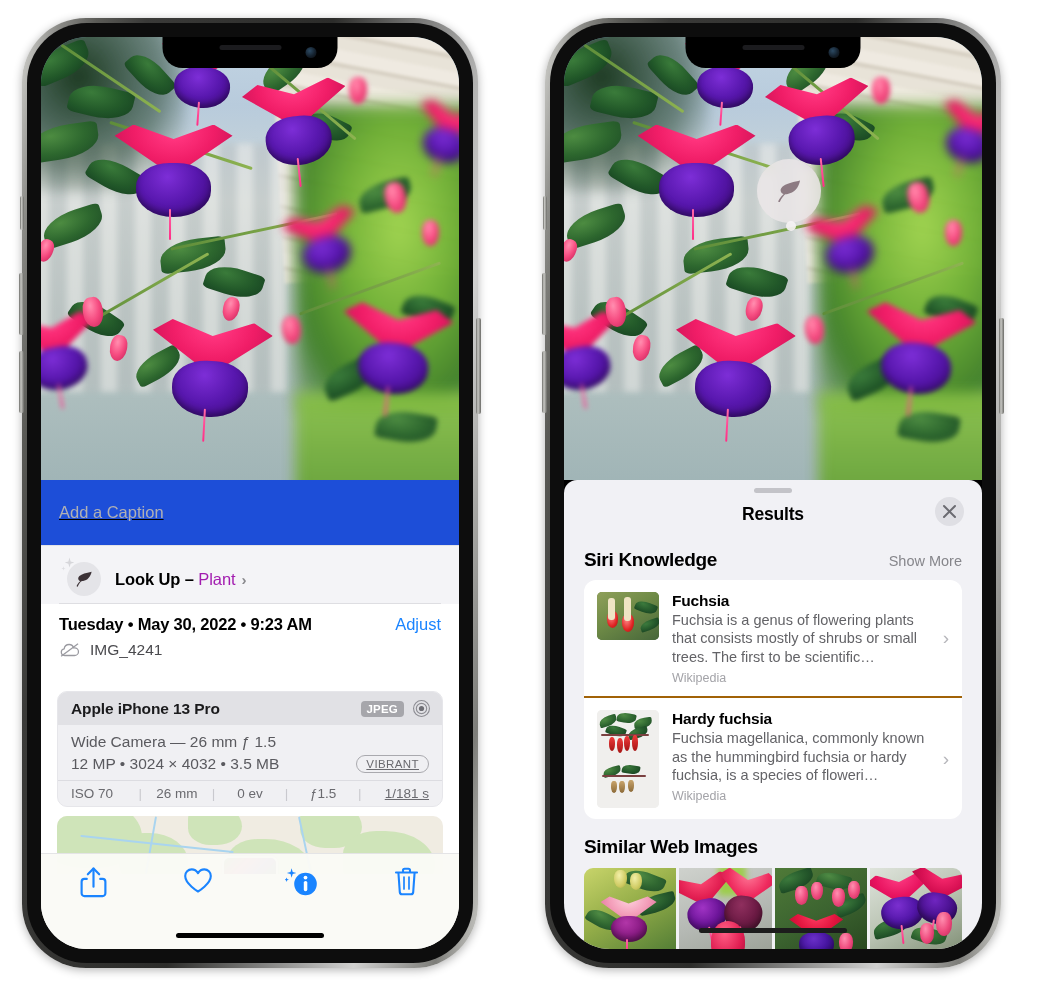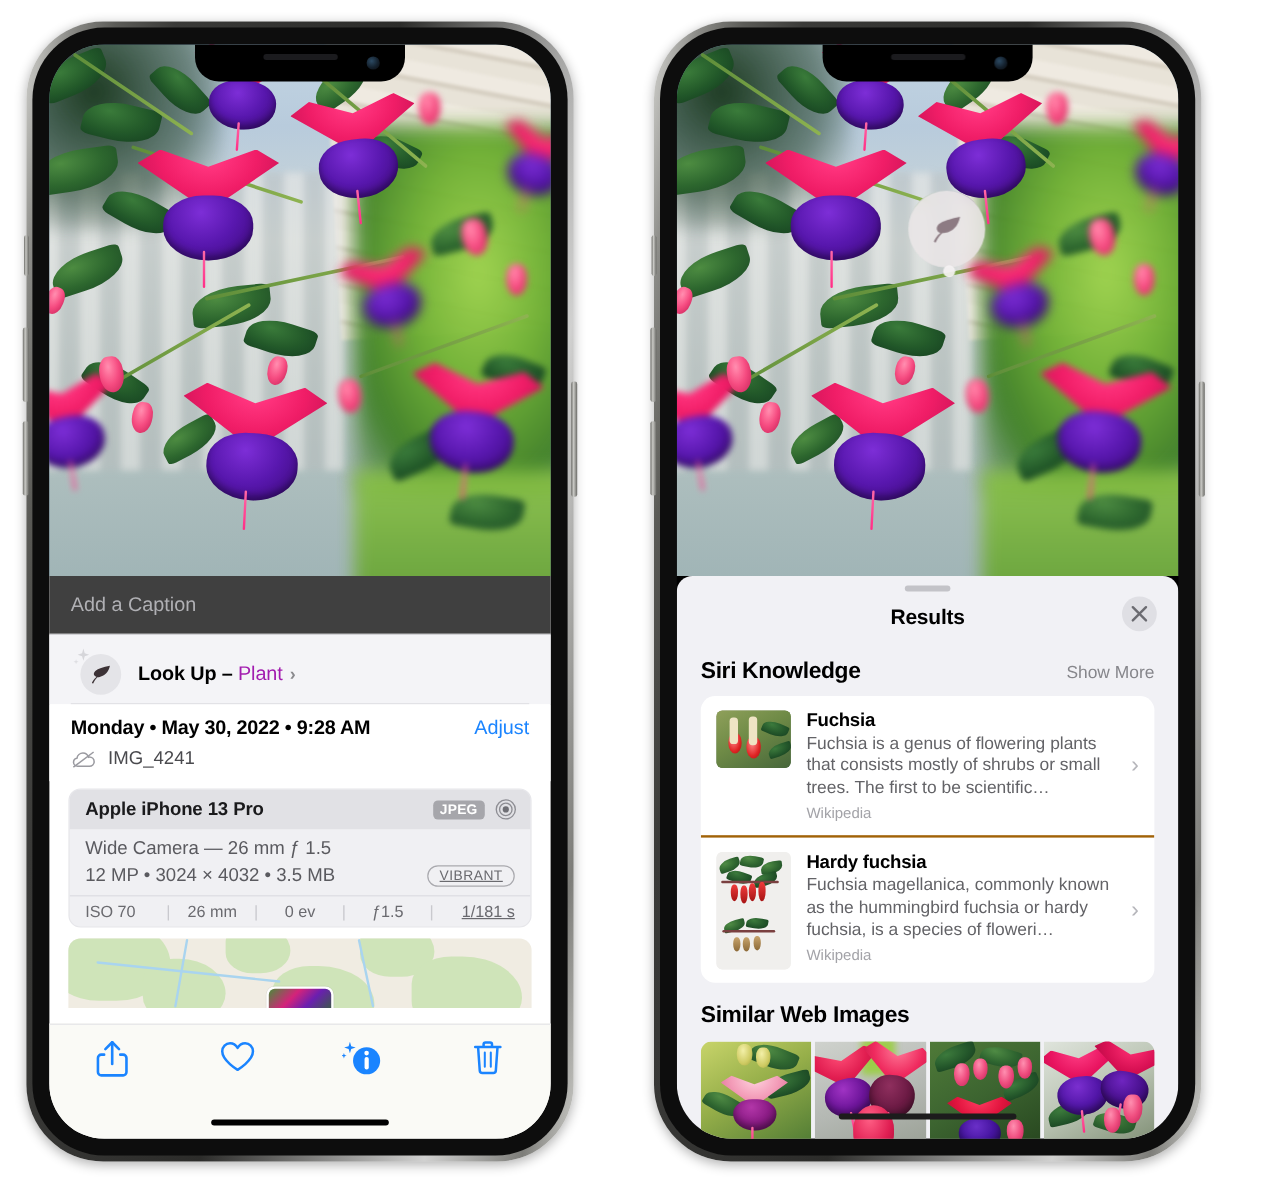--- a/index.html
+++ b/index.html
@@ -133,23 +133,24 @@
   }
   .blurf { filter: blur(2.5px); }
   .blurf2 { filter: blur(5px); }
 
   
   .sheet-l {
     position: absolute; left: 0; right: 0; top: 443px; bottom: 0;
     background: #ffffff;
   }
   .caption-row {
-    height: 49px; display: flex; align-items: center;
-    padding: 0 18px; background: #404040;
+    height: 66px; display: flex; align-items: center;
+    padding: 0 18px; background: #1d4ed8;
     border-bottom: 1px solid #e3e3e6;
+    text-decoration: underline;
   }
   .caption-ph { font-size: 16.5px; color: #b0b0b4; }
 
   .lookup-block { background: #f4f4f7; padding: 9px 18px 0; }
   .lookup-row { display: flex; align-items: center; height: 48px; position: relative; }
   .leaf-badge {
     width: 34px; height: 34px; border-radius: 50%;
     background: #e4e4e8; display: flex; align-items: center; justify-content: center;
     flex: none; margin-left: 8px;
   }
@@ -160,21 +161,21 @@
   .hr { height: 1px; background: #dedee2; margin: 0 0 0 0; }
 
   .meta-block { background: #fff; padding: 11px 18px 9px; }
   .meta-row1 { display: flex; align-items: baseline; justify-content: space-between; }
   .meta-date { font-size: 16.5px; font-weight: 700; color: #000; letter-spacing: -.2px; }
   .adjust { font-size: 16.5px; color: #1a84ff; }
   .meta-row2 { display: flex; align-items: center; gap: 9px; margin-top: 7px; }
   .filename { font-size: 15.5px; color: #4a4a4e; }
 
   .cam-card {
-    margin: 6px 16px 0; border-radius: 10px; overflow: hidden;
+    margin: 23px 16px 0; border-radius: 10px; overflow: hidden;
     background: #f0f0f3; border: 1px solid #e6e6ea;
   }
   .cam-head {
     display: flex; align-items: center; justify-content: space-between;
     background: #e1e1e5; padding: 7px 11px 7px 13px;
   }
   .cam-model { font-size: 15.5px; font-weight: 700; color: #1a1a1c; letter-spacing: -.1px; }
   .cam-head-right { display: flex; align-items: center; gap: 8px; }
   .jpeg-badge {
     background: #a6a6ab; color: #fff; font-size: 11.5px; font-weight: 700;
@@ -389,21 +390,21 @@
             </div>
             <div class="lookup-text">
               <span>Look Up – </span><span class="sub">Plant</span><span class="chev-sm">›</span>
             </div>
           </div>
           <div class="hr"></div>
         </div>
 
         <div class="meta-block">
           <div class="meta-row1">
-            <span class="meta-date">Monday • May 30, 2022 • 9:28 AM</span>
+            <span class="meta-date">Tuesday • May 30, 2022 • 9:23 AM</span>
             <span class="adjust">Adjust</span>
           </div>
           <div class="meta-row2">
             <svg width="22" height="16" viewBox="0 0 26 18">
               <path d="M7.5 15.5h10.8c2.6 0 4.7-2 4.7-4.5s-2.1-4.5-4.7-4.5c-.3 0-.6 0-.9.1C16.6 4 14.5 2.5 12 2.5c-3 0-5.5 2.2-5.9 5.1-1.9.3-3.4 1.9-3.4 3.9 0 2.2 1.8 4 4 4z" fill="none" stroke="#9a9aa0" stroke-width="1.5"></path>
               <line x1="2.5" y1="16.5" x2="22.5" y2="1.5" stroke="#9a9aa0" stroke-width="1.5"></line>
             </svg>
             <span class="filename">IMG_4241</span>
           </div>
         </div>

